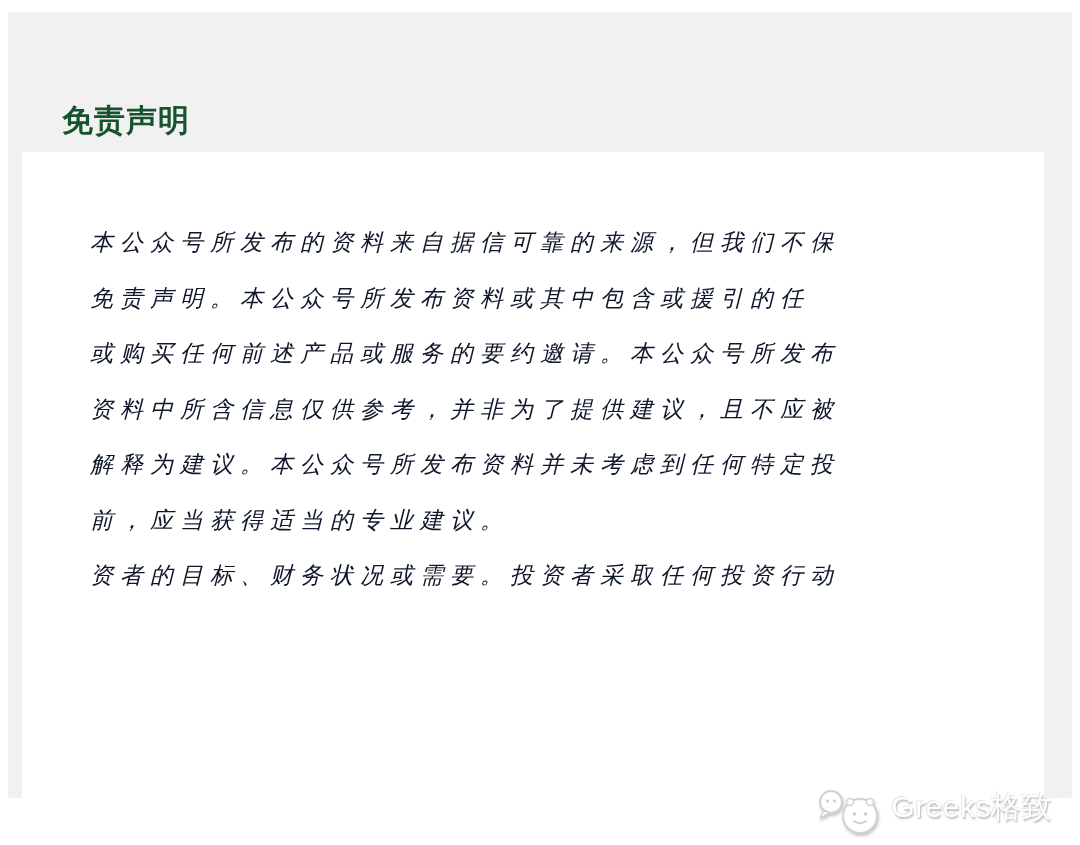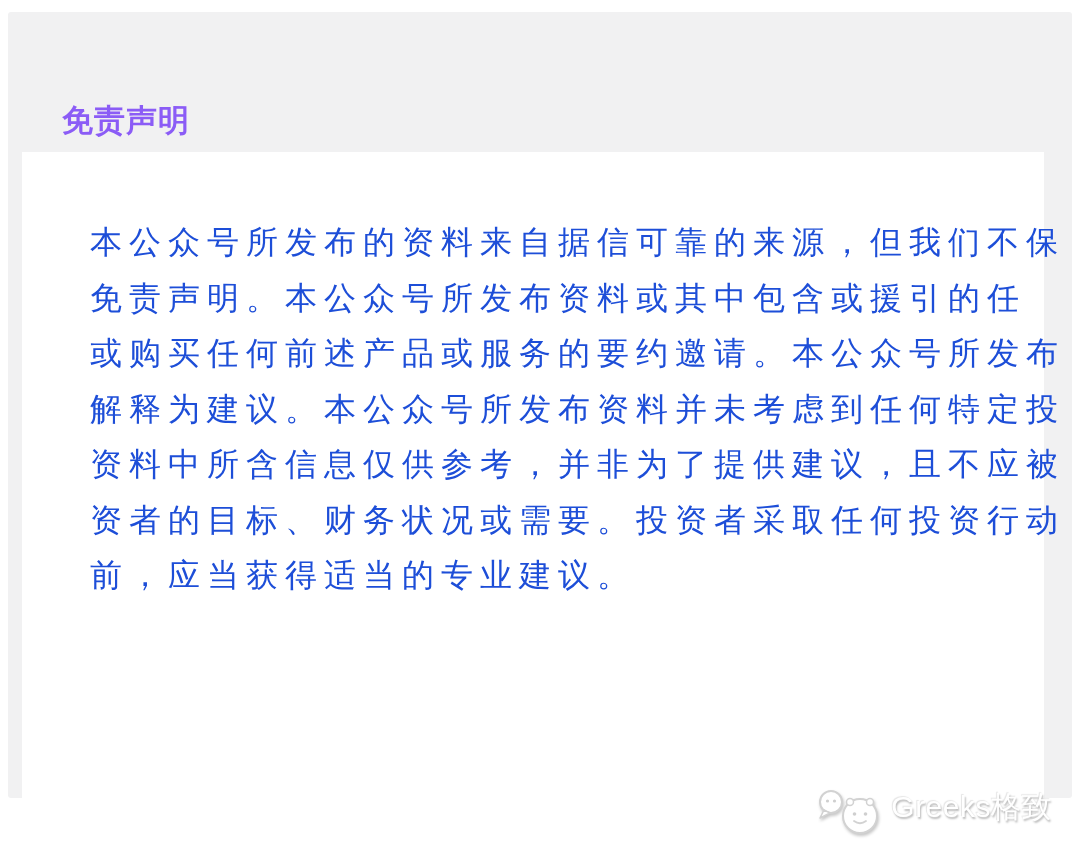--- a/index.html
+++ b/index.html
@@ -25,46 +25,47 @@
     background: #f1f1f2;
     border-radius: 3px;
   }
   .page-title {
     position: absolute;
     left: 62px;
     top: 82px;
     font-size: 31px;
     line-height: 36px;
     font-weight: 700;
-    color: #8b5cf6;
+    color: #14532d;
     letter-spacing: 1px;
     white-space: nowrap;
   }
   
   .content-card {
     position: absolute;
     left: 22px;
     top: 152px;
     width: 1022px;
     height: 646px;
     background: #ffffff;
   }
   .disclaimer {
     position: absolute;
     left: 90px;
     top: 215px;
     width: 940px;
   }
   .disclaimer .line {
-    font-size: 32px;
+    font-size: 23px;
     line-height: 55.5px;
     letter-spacing: 7px;
-    color: #1d4ed8;
+    color: #0f172a;
     white-space: nowrap;
     font-weight: 400;
+    font-style: italic;
   }
   
   .watermark {
     position: absolute;
     right: 28px;
     bottom: 4px;
     display: flex;
     align-items: flex-start;
     gap: 4px;
   }
@@ -87,24 +88,24 @@
   <div class="gray-panel"></div>
 
   <h1 class="page-title">免责声明</h1>
 
   <div class="content-card"></div>
 
   <div class="disclaimer">
     <div class="line">本公众号所发布的资料来自据信可靠的来源，但我们不保</div>
     <div class="line">免责声明。本公众号所发布资料或其中包含或援引的任</div>
     <div class="line">或购买任何前述产品或服务的要约邀请。本公众号所发布</div>
+    <div class="line">资料中所含信息仅供参考，并非为了提供建议，且不应被</div>
     <div class="line">解释为建议。本公众号所发布资料并未考虑到任何特定投</div>
-    <div class="line">资料中所含信息仅供参考，并非为了提供建议，且不应被</div>
+    <div class="line">前，应当获得适当的专业建议。</div>
     <div class="line">资者的目标、财务状况或需要。投资者采取任何投资行动</div>
-    <div class="line">前，应当获得适当的专业建议。</div>
   </div>
 
   <div class="watermark">
     <span class="logo">
       <svg width="72" height="50" viewBox="0 0 72 50" xmlns="http://www.w3.org/2000/svg">
 
         <circle cx="16" cy="15" r="11" fill="#ffffff" stroke="#d2d2d2" stroke-width="2"></circle>
         <path d="M9 23 L5 31 L15 26 Z" fill="#ffffff" stroke="#d2d2d2" stroke-width="1.5" stroke-linejoin="round"></path>
         <circle cx="12.5" cy="14" r="1.6" fill="#cfcfcf"></circle>
         <circle cx="19.5" cy="14" r="1.6" fill="#cfcfcf"></circle>

